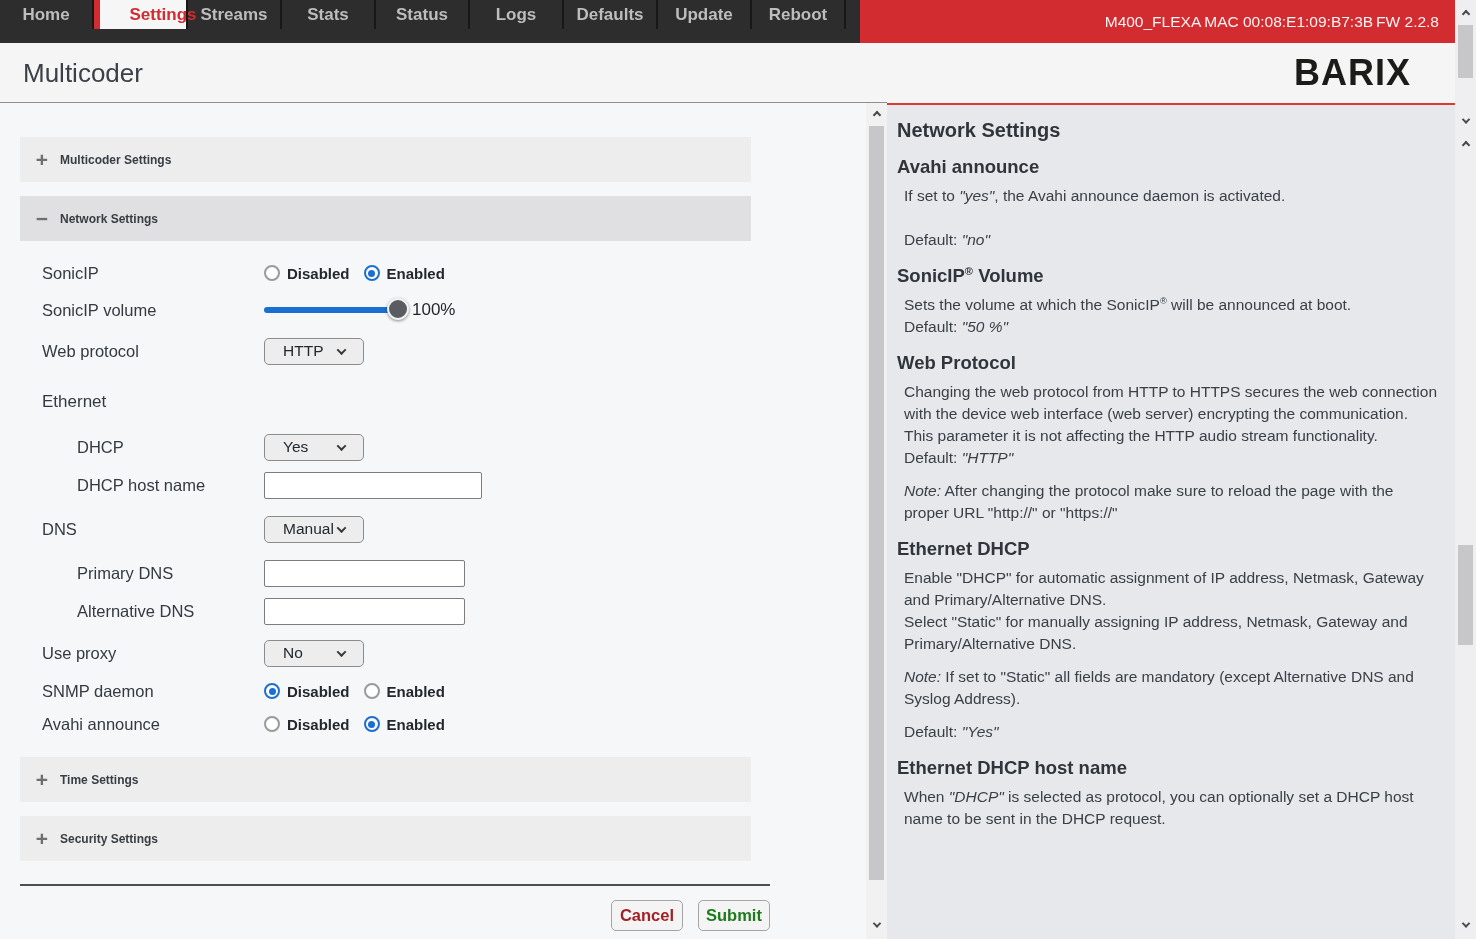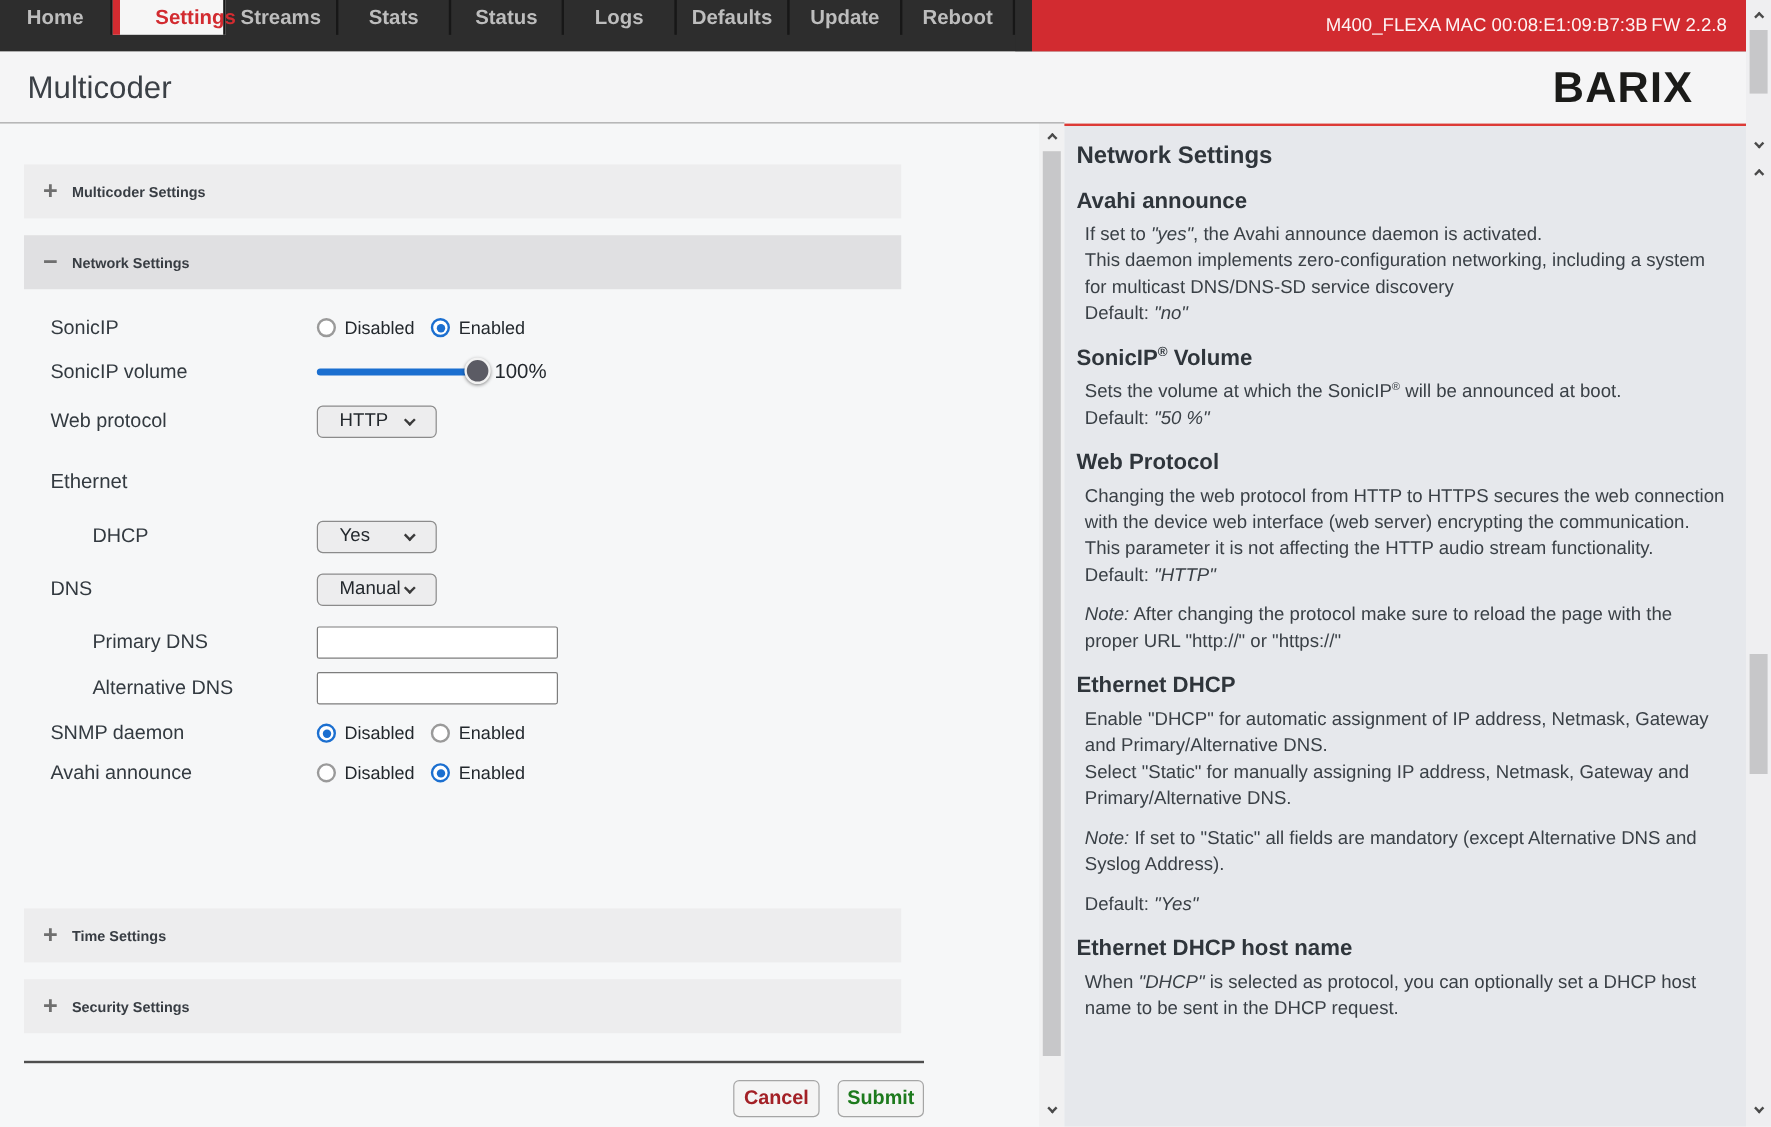--- a/index.html
+++ b/index.html
@@ -37,21 +37,21 @@
   .row.indent { padding-left:57px; }
   .row.indent .lbl { width:187px; }
   .sub-heading { padding-left:22px; margin-top:26px; font-size:17px; font-weight:500; color:#333a40; height:24px; }
 
   .radio-group { display:flex; align-items:center; }
   .radio { position:relative; display:inline-block; width:16px; height:16px; border:2px solid #9a9a9a;
            border-radius:50%; background:#fff; cursor:pointer; flex:0 0 auto; }
   .radio.checked { border-color:#1b6fd0; }
   .radio.checked::after { content:""; position:absolute; left:2.5px; top:2.5px; right:2.5px; bottom:2.5px;
                           background:#1b6fd0; border-radius:50%; }
-  .radio-label { font-size:15px; font-weight:400; color:#23282d; margin:0 14px 0 7px; }
+  .radio-label { font-size:15px; font-weight:700; color:#23282d; margin:0 14px 0 7px; }
 
   .slider { position:relative; width:134px; height:22px; cursor:pointer; }
   .slider-track { position:absolute; left:0; top:8px; width:100%; height:6px; border-radius:3px; background:#1b6fd0; }
   .slider-thumb { position:absolute; top:-1px; width:22px; height:22px; border-radius:50%;
                   background:#5b5b64; border:2px solid #f2f2f2; box-shadow:0 1px 3px rgba(0,0,0,.45); cursor:grab; }
   .slider-value { font-size:17px; color:#23282d; margin-left:14px; }
 
   .select { width:100px; height:27px; background:#ededee; border:1px solid #8b8b8b; border-radius:5px;
             display:flex; align-items:center; justify-content:space-between; padding:0 18px; cursor:pointer; }
   .select-value { font-size:15.5px; color:#23282d; }
@@ -161,39 +161,50 @@
     <div class="sub-heading">Ethernet</div>
 
     <div class="row indent mt16">
       <span class="lbl">DHCP</span>
       <div class="select">
         <span class="select-value">Yes</span>
         <span class="chev down"></span>
       </div>
     </div>
 
+    <div class="row indent mt8">
+      <span class="lbl">DHCP host name</span>
+      <input class="text-input" type="text" style="width: 218px;" value="">
+    </div>
 
     <div class="row mt14">
       <span class="lbl">DNS</span>
       <div class="select">
         <span class="select-value">Manual</span>
         <span class="chev down"></span>
       </div>
     </div>
 
     <div class="row indent mt14">
       <span class="lbl">Primary DNS</span>
       <input class="text-input" type="text" style="width: 201px;" value="">
     </div>
 
     <div class="row indent mt8">
       <span class="lbl">Alternative DNS</span>
       <input class="text-input" type="text" style="width: 201px;" value="">
     </div>
 
+    <div class="row mt12">
+      <span class="lbl">Use proxy</span>
+      <div class="select">
+        <span class="select-value">No</span>
+        <span class="chev down"></span>
+      </div>
+    </div>
 
     <div class="row mt8">
       <span class="lbl">SNMP daemon</span>
       <div class="radio-group">
         <span class="radio checked"></span>
         <span class="radio-label">Disabled</span>
         <span class="radio"></span>
         <span class="radio-label">Enabled</span>
       </div>
     </div>
@@ -234,21 +245,21 @@
   <div class="sb-thumb" style="top:23px; height:754px"></div>
   <div class="sb-btn" style="bottom:4px">
       <span class="chev down"></span>
     </div>
 </div>
 
 <div id="help">
   <div class="help-h2">Network Settings</div>
   <div>
       <div class="help-h3"><span>Avahi announce</span></div>
-      <div class="help-p"><span>If set to </span><i>"yes"</i><span>, the Avahi announce daemon is activated.</span><br><span>This daemon implements zero-configuration networking, including a system for multicast DNS/DNS-SD service discovery</span><br><span>Default: </span><i>"no"</i></div>
+      <div class="help-p"><span>If set to </span><i>"yes"</i><span>, the Avahi announce daemon is activated.</span><br><br><span>Default: </span><i>"no"</i></div>
       <div class="help-h3"><span>SonicIP</span><sup>®</sup><span> Volume</span></div>
       <div class="help-p"><span>Sets the volume at which the SonicIP</span><sup>®</sup><span> will be announced at boot.</span><br><span>Default: </span><i>"50 %"</i></div>
       <div class="help-h3"><span>Web Protocol</span></div>
       <div class="help-p"><span>Changing the web protocol from HTTP to HTTPS secures the web connection with the device web interface (web server) encrypting the communication. This parameter it is not affecting the HTTP audio stream functionality.</span><br><span>Default: </span><i>"HTTP"</i></div>
       <div class="help-p"><i>Note:</i><span> After changing the protocol make sure to reload the page with the proper URL "http://" or "https://"</span></div>
       <div class="help-h3"><span>Ethernet DHCP</span></div>
       <div class="help-p"><span>Enable "DHCP" for automatic assignment of IP address, Netmask, Gateway and Primary/Alternative DNS.</span><br><span>Select "Static" for manually assigning IP address, Netmask, Gateway and Primary/Alternative DNS.</span></div>
       <div class="help-p"><i>Note:</i><span> If set to "Static" all fields are mandatory (except Alternative DNS and Syslog Address).</span></div>
       <div class="help-p"><span>Default: </span><i>"Yes"</i></div>
       <div class="help-h3"><span>Ethernet DHCP host name</span></div>

